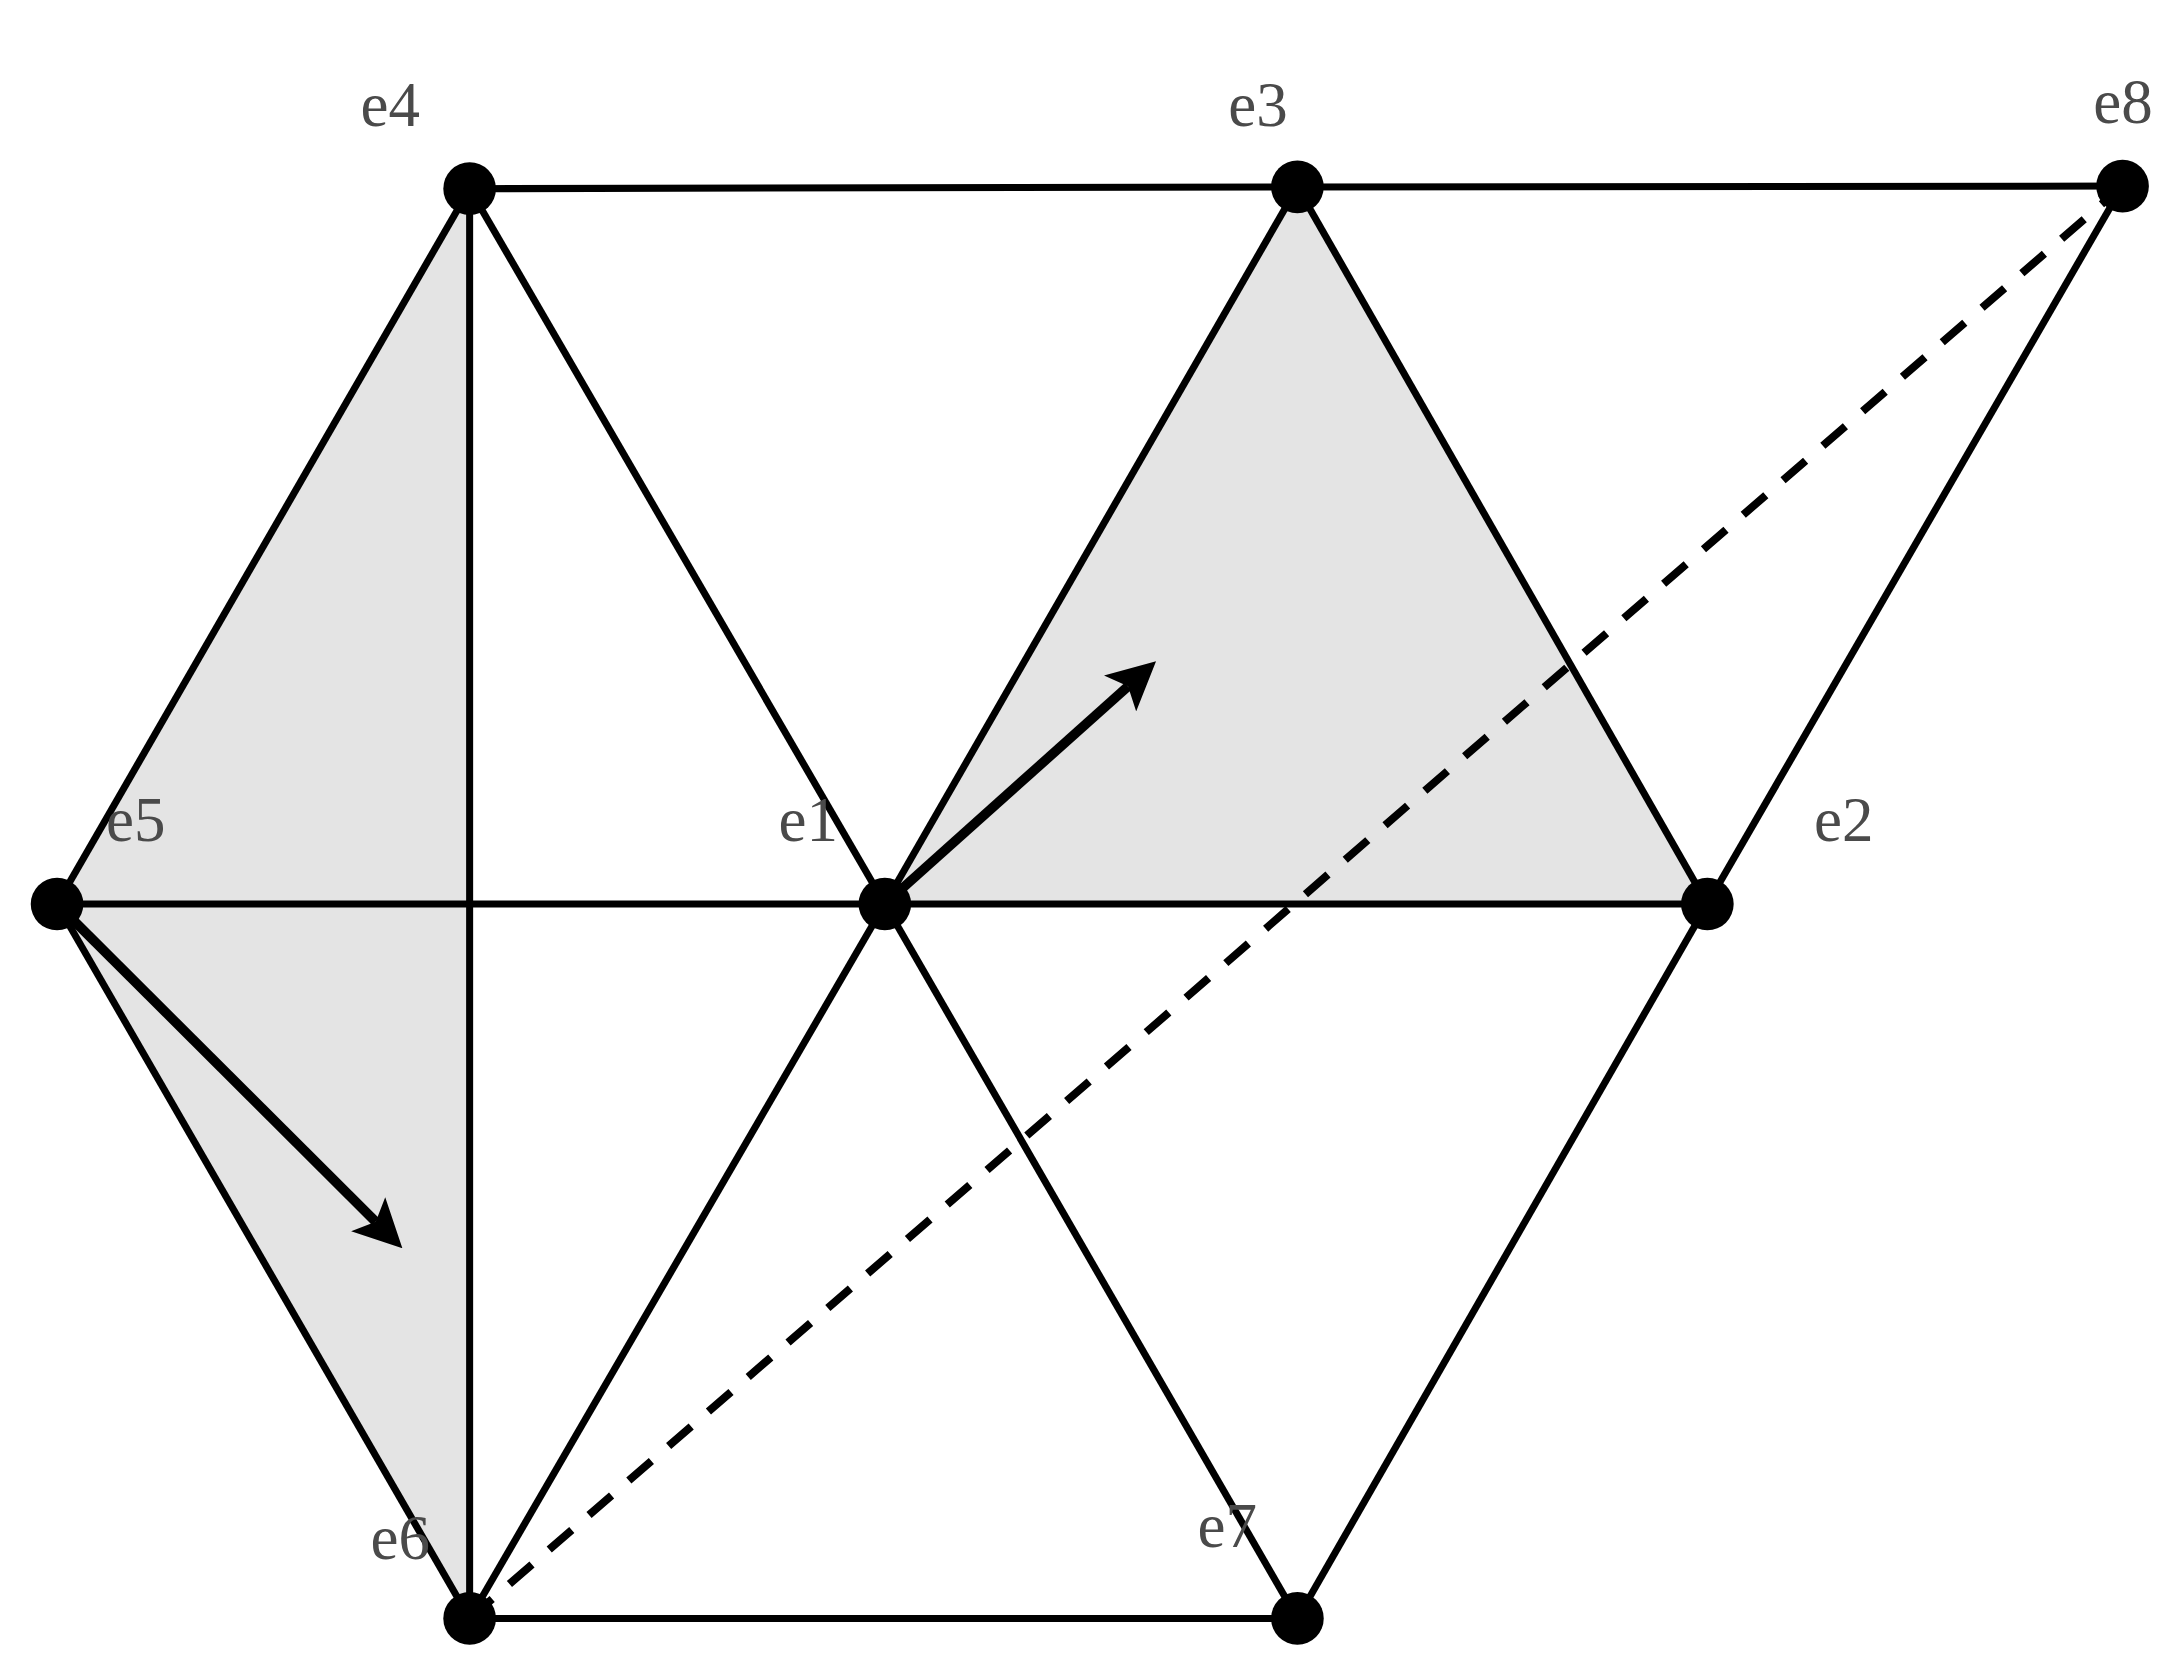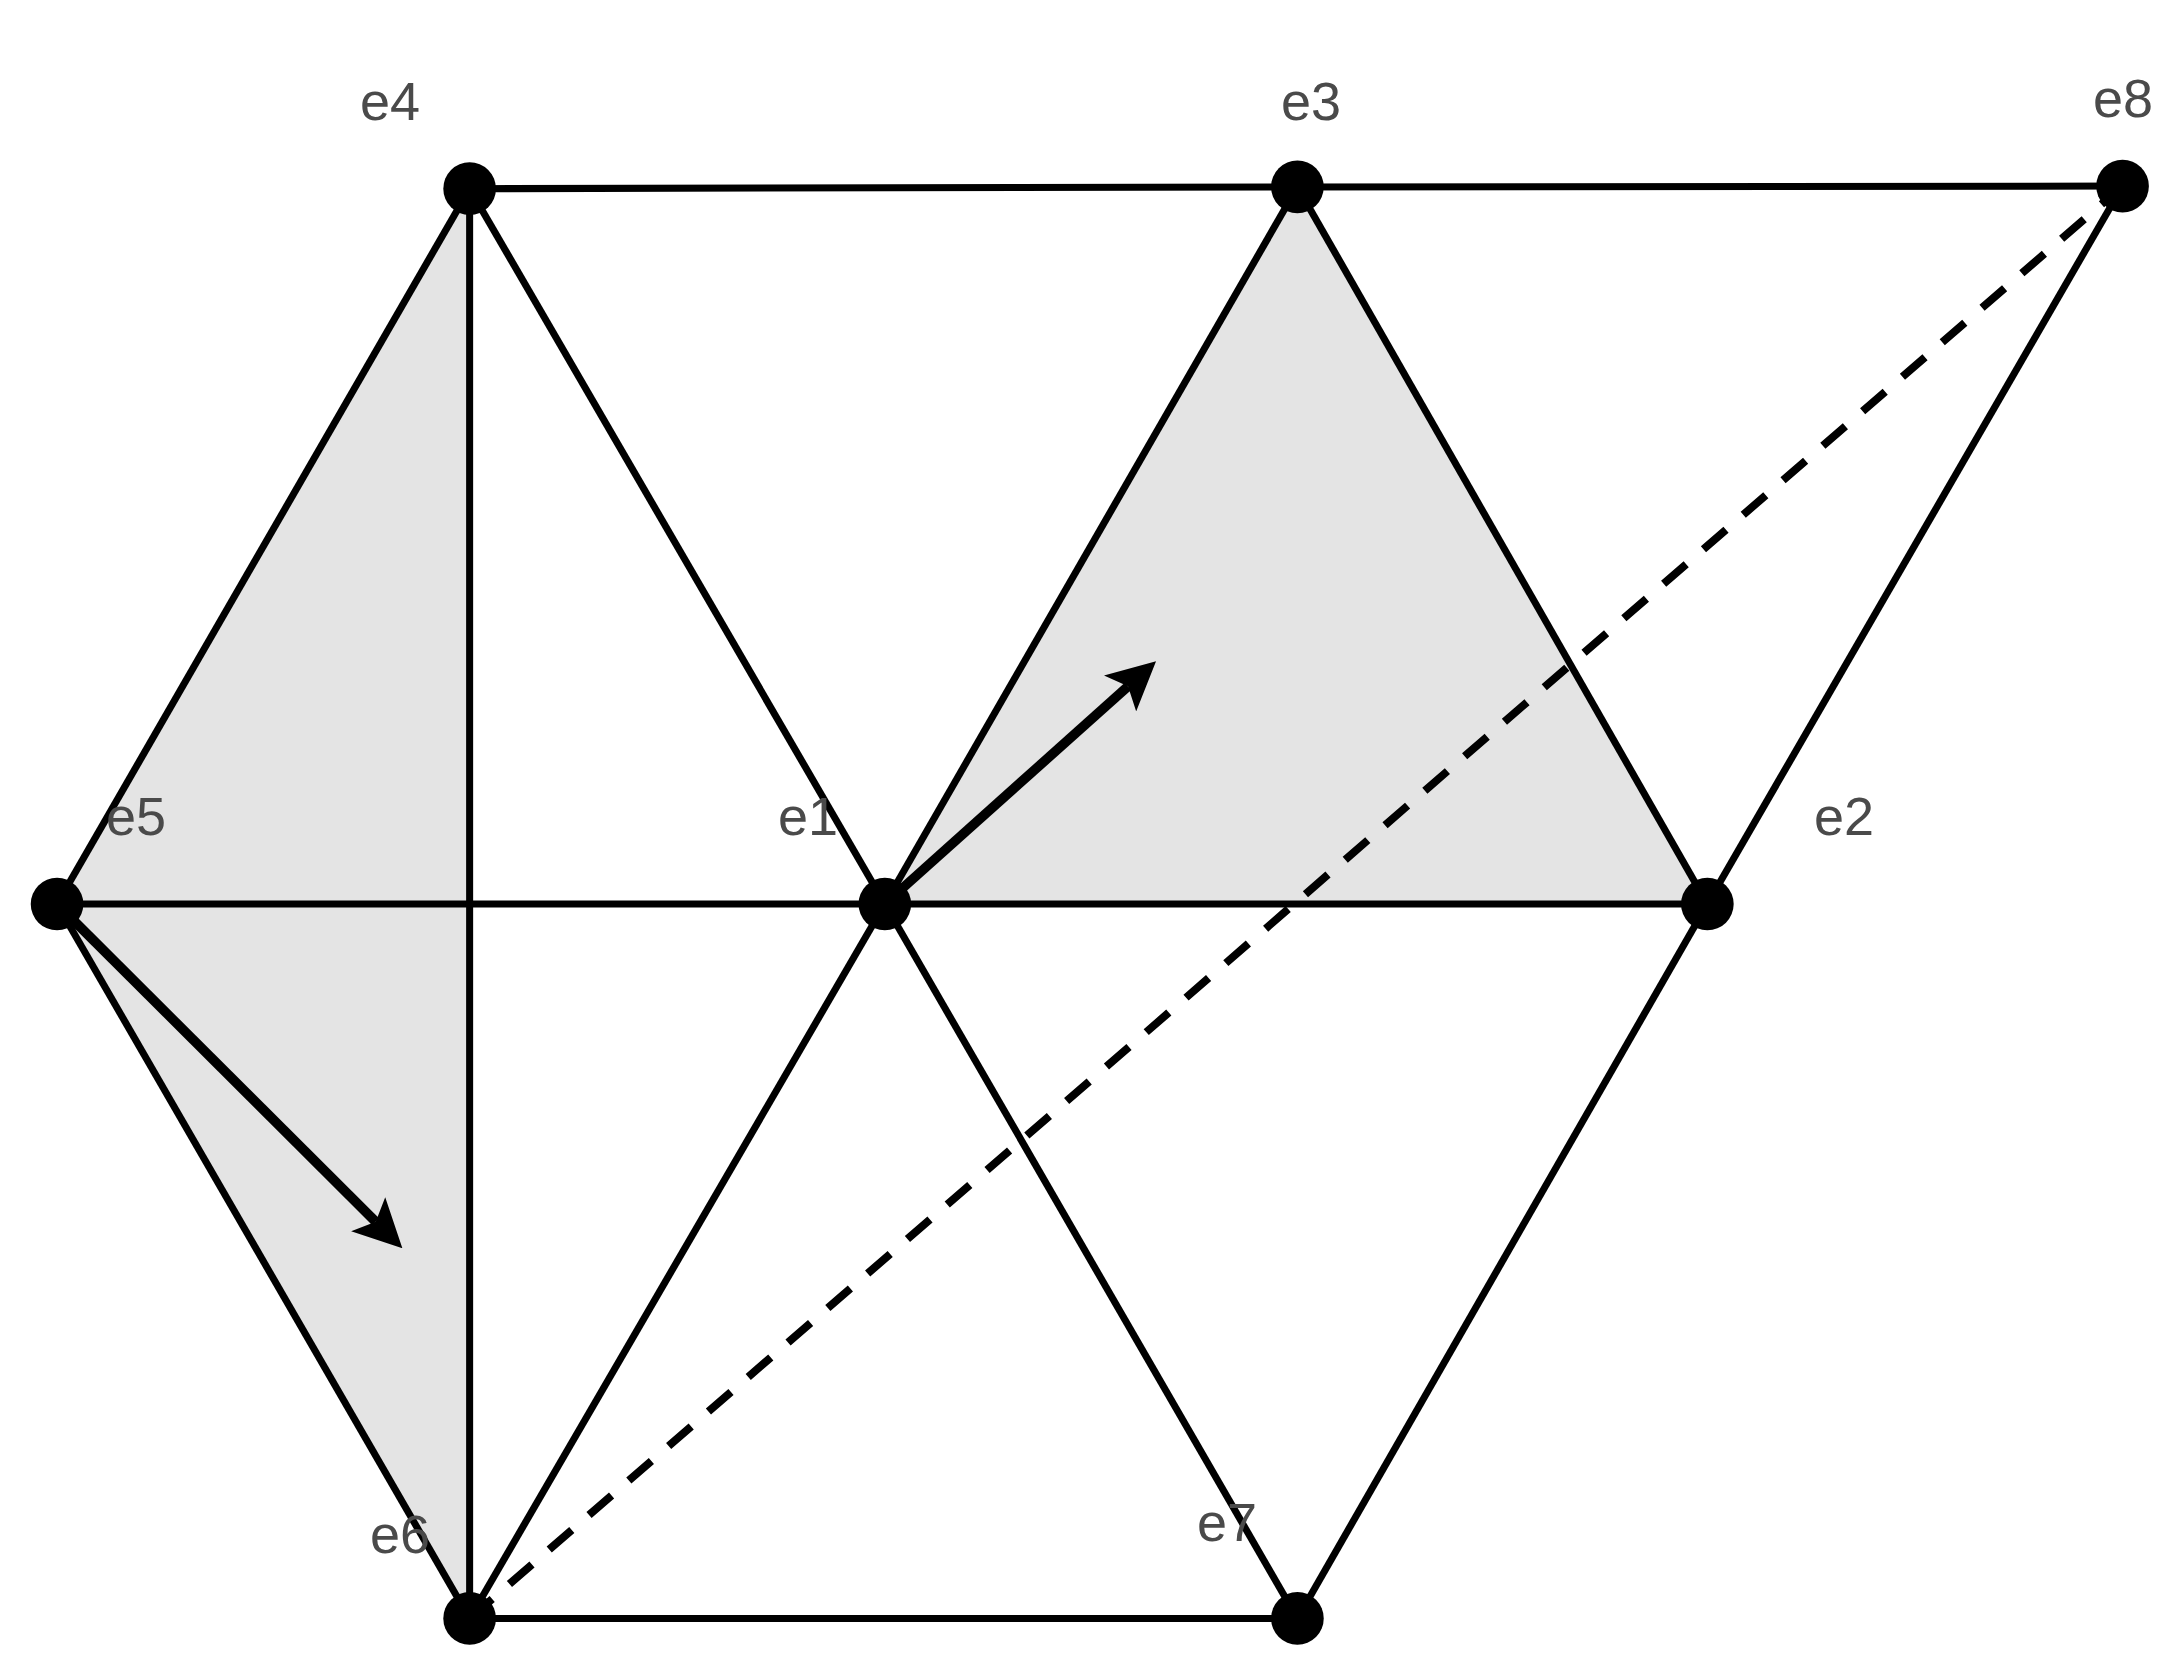--- a/index.html
+++ b/index.html
@@ -31,22 +31,22 @@
     font-family: "DejaVu Sans", sans-serif;
     font-size: 68px;
     font-weight: 700;
     color: #2b2b2b;
     letter-spacing: -0.4px;
     white-space: nowrap;
     pointer-events: none;
   }
   .node-label {
     position: absolute;
-    font-family: Liberation Sans, sans-serif;
-    font-size: 54px;
+    font-family: Liberation Serif, serif;
+    font-size: 63px;
     font-weight: 400;
     color: #4a4a4a;
     white-space: nowrap;
     line-height: 1;
   }
 </style>
 </head>
 <body>
 
 <div id="stage">
@@ -92,21 +92,21 @@
         <circle cx="535" cy="1844" r="30" fill="#000000"></circle>
         <circle cx="1478" cy="1844" r="30" fill="#000000"></circle>
         <circle cx="2418" cy="212" r="30" fill="#000000"></circle>
       </g>
   </svg>
 
 
   <div id="labels-layer">
       <div class="node-label" style="top: 789px; left: 838px; transform: translateX(-100%);">e1</div>
       <div class="node-label" style="top: 789px; left: 1814px;">e2</div>
-      <div class="node-label" style="top: 74px; left: 1311px; transform: translateX(-50%);">e3</div>
+      <div class="node-label" style="top: 74px; left: 1258px; transform: translateX(-50%);">e3</div>
       <div class="node-label" style="top: 74px; left: 420px; transform: translateX(-100%);">e4</div>
       <div class="node-label" style="top: 789px; left: 106px;">e5</div>
       <div class="node-label" style="top: 1507px; left: 430px; transform: translateX(-100%); text-align: right;">e6</div>
       <div class="node-label" style="top: 1495px; left: 1257px; transform: translateX(-100%);">e7</div>
       <div class="node-label" style="top: 71px; left: 2123px; transform: translateX(-50%);">e8</div>
     </div>
 
 </div>
 
 

